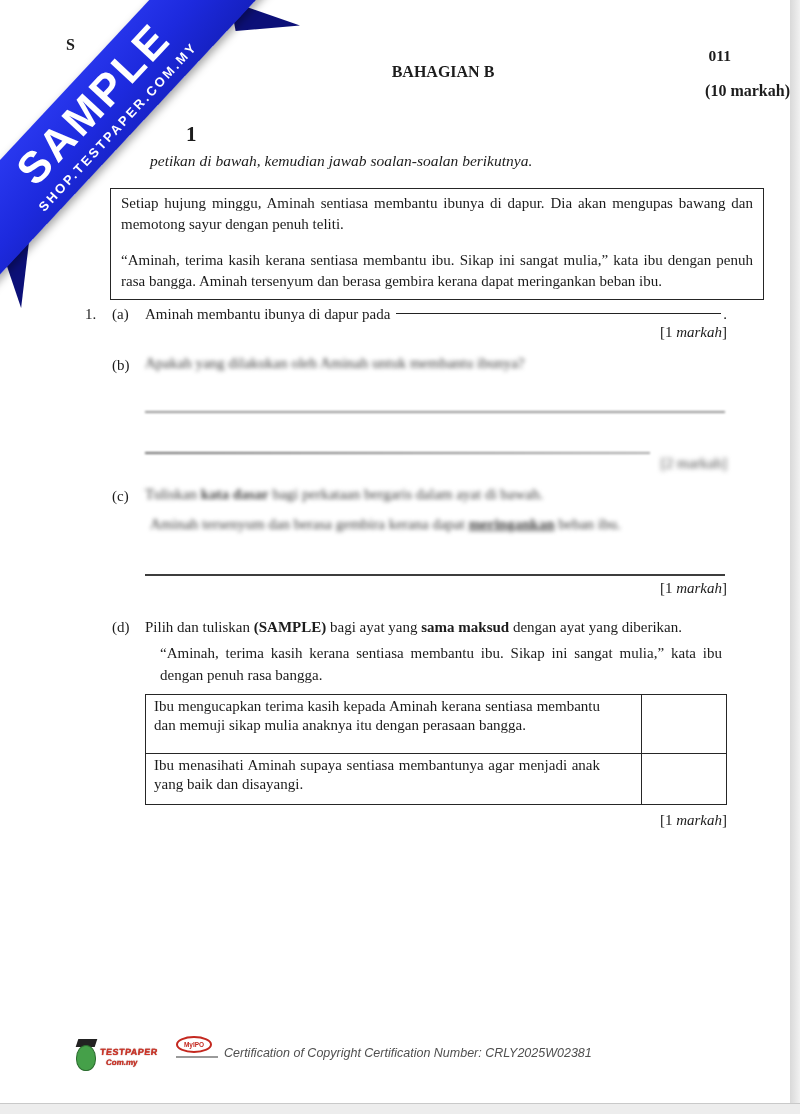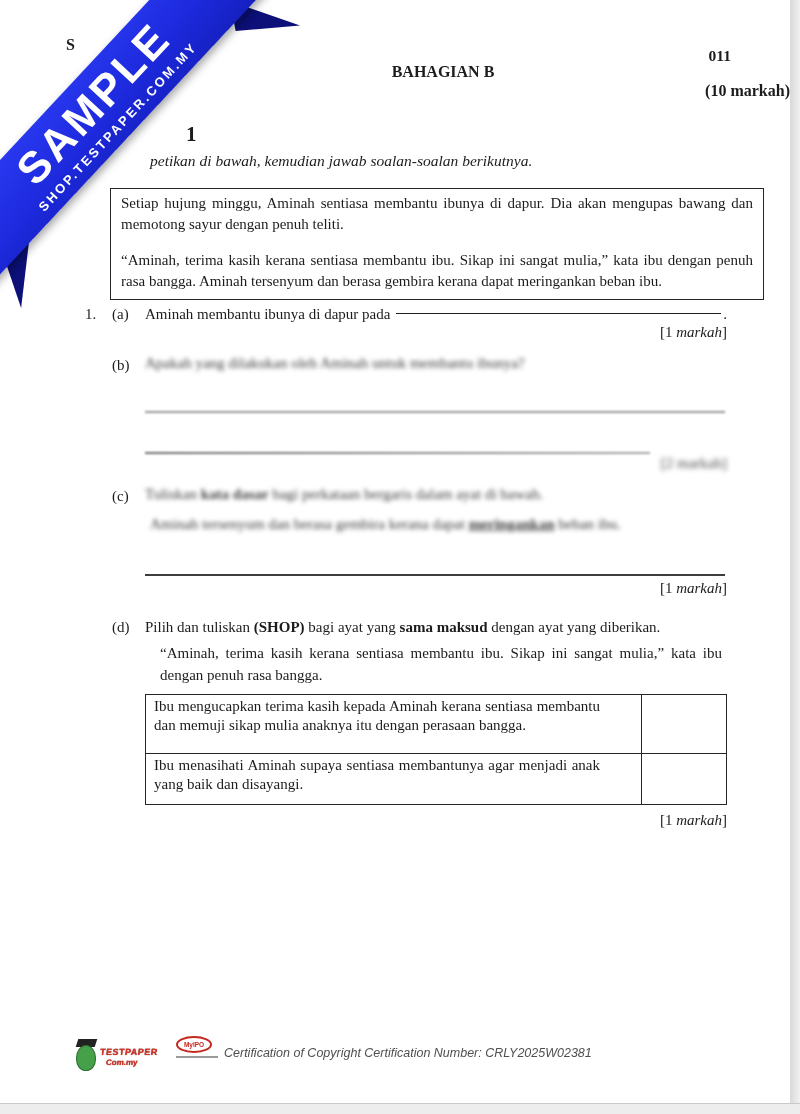--- a/index.html
+++ b/index.html
@@ -120,21 +120,21 @@
   <div class="abs blur" style="left:150px;top:516px;font-size:15px;">
     <span>Aminah tersenyum dan berasa gembira kerana dapat </span><span class="b" style="text-decoration:underline;">meringankan</span><span> beban ibu.</span>
   </div>
   <div class="abs cline"></div>
   <div class="marks" style="top:580px;">
     <span>[1 </span><span class="i">markah</span><span>]</span>
   </div>
 
   <div class="abs qlabel" style="left:112px;top:619px;">(d)</div>
   <div class="abs" style="left:145px;top:619px;width:582px;font-size:15px;">
-    <span>Pilih dan tuliskan </span><span class="b">(SHOP)</span><span> bagi ayat yang </span><span class="b">sama maksud</span><span> dengan ayat yang diberikan.</span>
+    <span>Pilih dan tuliskan </span><span class="b">(SAMPLE)</span><span> bagi ayat yang </span><span class="b">sama maksud</span><span> dengan ayat yang diberikan.</span>
   </div>
   <div class="abs quote just">“Aminah, terima kasih kerana sentiasa membantu ibu. Sikap ini sangat mulia,” kata ibu dengan penuh rasa bangga.</div>
 
   <div class="abs dtable">
     <div class="trow trow1">
       <div class="tcell tcell-s just">Ibu mengucapkan terima kasih kepada Aminah kerana sentiasa membantu dan memuji sikap mulia anaknya itu dengan perasaan bangga.</div>
       <div class="tcell tcell-a"></div>
     </div>
     <div class="trow trow2">
       <div class="tcell tcell-s just">Ibu menasihati Aminah supaya sentiasa membantunya agar menjadi anak yang baik dan disayangi.</div>

